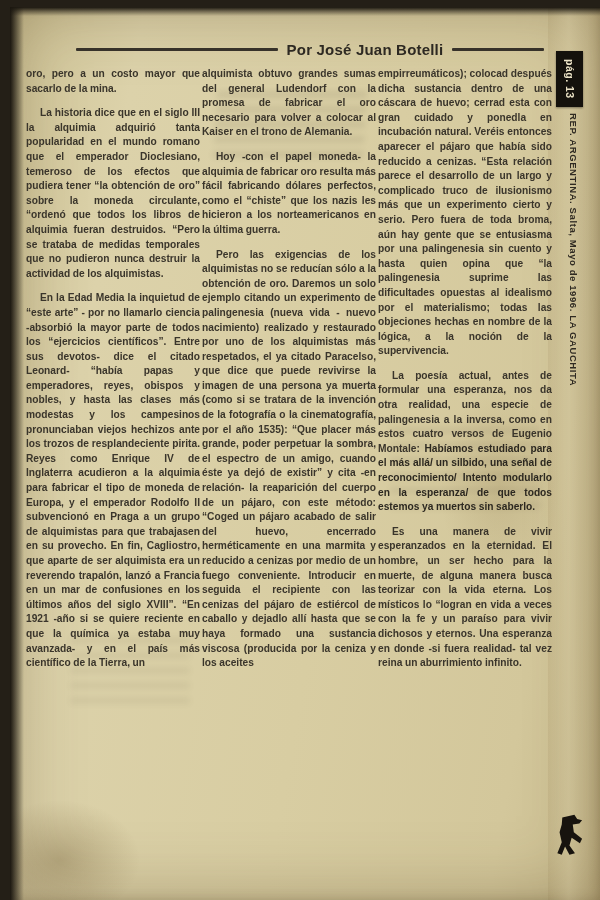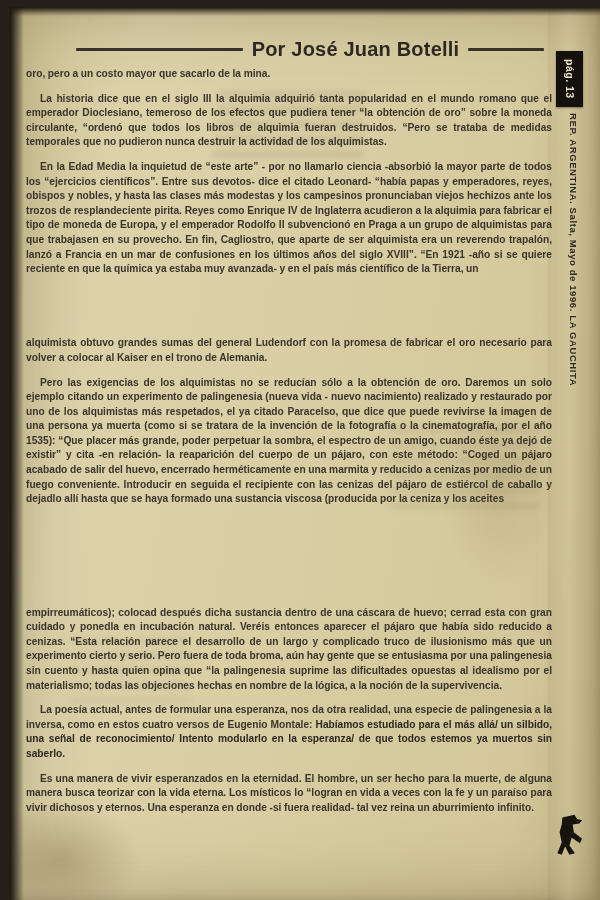--- a/index.html
+++ b/index.html
@@ -21,24 +21,24 @@
   .edge-top{position:absolute;left:0;top:0;right:0;height:9px;
     background:linear-gradient(180deg,#1b1710 0%,rgba(27,23,16,.4) 55%,rgba(27,23,16,0) 100%);}
   .sidebar-band{position:absolute;top:0;bottom:0;right:0;width:52px;
     background:linear-gradient(90deg,rgba(120,95,50,.10),rgba(225,214,175,.25) 40%,rgba(120,95,50,.12));}
   
   .byline-row{position:absolute;left:66px;top:32px;right:56px;height:20px;
     display:flex;align-items:center;gap:9px;}
   .rule{height:3px;background:#37322a;border-radius:1px;}
   .rule.left{flex:2.2;}
   .rule.right{flex:1;}
-  .byline{margin:0;font-size:20px;font-weight:bold;color:#2d2922;white-space:nowrap;letter-spacing:.2px;}
+  .byline{margin:0;font-size:15px;font-weight:bold;color:#2d2922;white-space:nowrap;letter-spacing:.2px;}
   
   .columns{position:absolute;left:16px;top:60px;width:526px;height:806px;
-    display:flex;gap:2px;flex-direction:column;}
+    display:flex;gap:2px;}
   .col{flex:1;height:100%;overflow:hidden;}
   .col p{
     margin:0 0 10px 0;
     font-size:10.2px;line-height:14.6px;font-weight:bold;
     color:#3a352b;text-align:justify;text-indent:14px;
     hyphens:auto;-webkit-hyphens:auto;word-spacing:-0.2px;
   }
   .col p.no-indent{text-indent:0;}
   .col p strong{color:#2c2820;}
   
@@ -85,20 +85,21 @@
     </header>
 
     <main class="columns">
       <div class="col">
         <p class="no-indent">oro, pero a un costo mayor que sacarlo de la mina.</p>
         <p>La historia dice que en el siglo III la alquimia adquirió tanta popularidad en el mundo romano que el emperador Dioclesiano, temeroso de los efectos que pudiera tener “la obtención de oro” sobre la moneda circulante, “ordenó que todos los libros de alquimia fueran destruidos. “Pero se trataba de medidas temporales que no pudieron nunca destruir la actividad de los alquimistas.</p>
         <p>En la Edad Media la inquietud de “este arte” - por no llamarlo ciencia -absorbió la mayor parte de todos los “ejercicios científicos”. Entre sus devotos- dice el citado Leonard- “había papas y emperadores, reyes, obispos y nobles, y hasta las clases más modestas y los campesinos pronunciaban viejos hechizos ante los trozos de resplandeciente pirita. Reyes como Enrique IV de Inglaterra acudieron a la alquimia para fabricar el tipo de moneda de Europa, y el emperador Rodolfo II subvencionó en Praga a un grupo de alquimistas para que trabajasen en su provecho. En fin, Cagliostro, que aparte de ser alquimista era un reverendo trapalón, lanzó a Francia en un mar de confusiones en los últimos años del siglo XVIII”. “En 1921 -año si se quiere reciente en que la química ya estaba muy avanzada- y en el país más científico de la Tierra, un</p>
       </div>
       <div class="col">
         <p class="no-indent">alquimista obtuvo grandes sumas del general Ludendorf con la promesa de fabricar el oro necesario para volver a colocar al Kaiser en el trono de Alemania.</p>
+        <p>Hoy -con el papel moneda- la alquimia de fabricar oro resulta más fácil fabricando dólares perfectos, como el “chiste” que los nazis les hicieron a los norteamericanos en la última guerra.</p>
         <p>Pero las exigencias de los alquimistas no se reducían sólo a la obtención de oro. Daremos un solo ejemplo citando un experimento de palingenesia (nueva vida - nuevo nacimiento) realizado y restaurado por uno de los alquimistas más respetados, el ya citado Paracelso, que dice que puede revivirse la imagen de una persona ya muerta (como si se tratara de la invención de la fotografía o la cinematografía, por el año 1535): “Que placer más grande, poder perpetuar la sombra, el espectro de un amigo, cuando éste ya dejó de existir” y cita -en relación- la reaparición del cuerpo de un pájaro, con este método: “Coged un pájaro acabado de salir del huevo, encerrado herméticamente en una marmita y reducido a cenizas por medio de un fuego conveniente. Introducir en seguida el recipiente con las cenizas del pájaro de estiércol de caballo y dejadlo allí hasta que se haya formado una sustancia viscosa (producida por la ceniza y los aceites</p>
       </div>
       <div class="col">
         <p class="no-indent">empirreumáticos); colocad después dicha sustancia dentro de una cáscara de huevo; cerrad esta con gran cuidado y ponedla en incubación natural. Veréis entonces aparecer el pájaro que había sido reducido a cenizas. “Esta relación parece el desarrollo de un largo y complicado truco de ilusionismo más que un experimento cierto y serio. Pero fuera de toda broma, aún hay gente que se entusiasma por una palingenesia sin cuento y hasta quien opina que “la palingenesia suprime las dificultades opuestas al idealismo por el materialismo; todas las objeciones hechas en nombre de la lógica, a la noción de la supervivencia.</p>
         <p><span>La poesía actual, antes de formular una esperanza, nos da otra realidad, una especie de palingenesia a la inversa, como en estos cuatro versos de Eugenio Montale: </span><strong>Habíamos estudiado para el más allá/ un silbido, una señal de reconocimiento/ Intento modularlo en la esperanza/ de que todos estemos ya muertos sin saberlo.</strong></p>
         <p>Es una manera de vivir esperanzados en la eternidad. El hombre, un ser hecho para la muerte, de alguna manera busca teorizar con la vida eterna. Los místicos lo “logran en vida a veces con la fe y un paraíso para vivir dichosos y eternos. Una esperanza en donde -si fuera realidad- tal vez reina un aburrimiento infinito.</p>
       </div>
     </main>
 
     <div class="page-tab">

